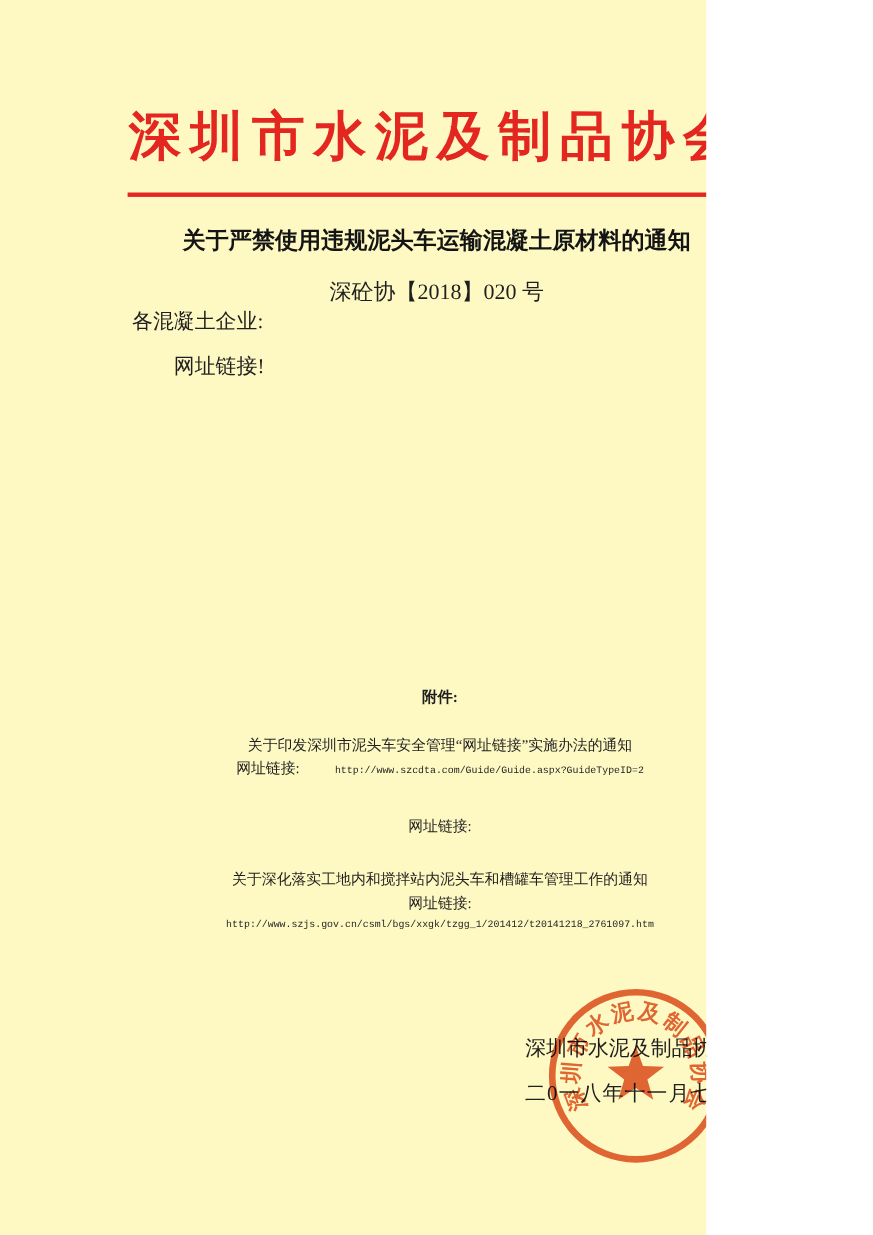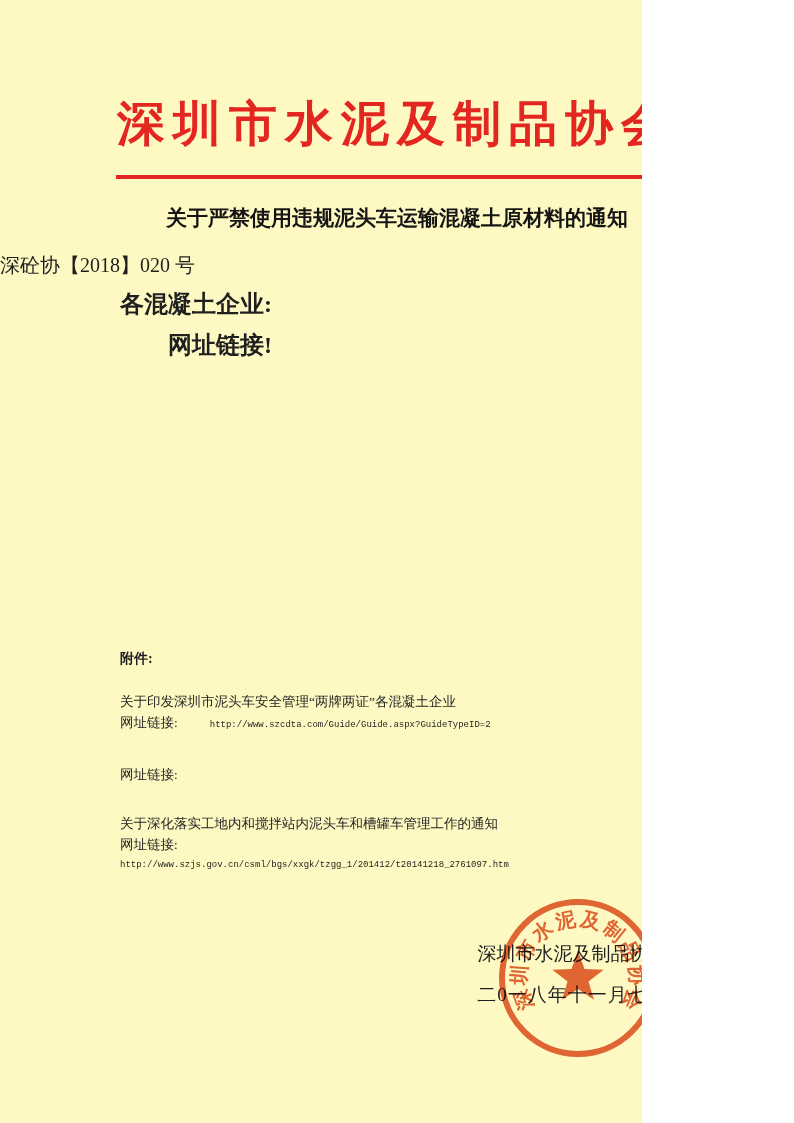--- a/index.html
+++ b/index.html
@@ -26,38 +26,39 @@
     background:#e3261f;
   }
   
   .doc-title{
     position:absolute;top:204px;left:0;width:794px;margin:0;
     text-align:center;
     font-size:21px;font-weight:bold;color:#141414;
   }
   .doc-number{
     position:absolute;top:252px;left:0;width:794px;
+    text-align:center;
     font-size:20px;
   }
   
   .body-block{
-    position:absolute;top:284px;left:120px;width:556px;
-    font-size:24px;line-height:41px;font-weight:bold;
+    position:absolute;top:272px;left:120px;width:556px;
+    font-size:19px;line-height:41px;
   }
   .body-block p{margin:0;}
   .para{
     text-indent:2em;
     text-align:justify;
     text-justify:inter-ideograph;
   }
   .closing{text-indent:2em;}
   
   .attachments{
-    position:absolute;top:648px;left:120px;width:560px;
-    font-size:13.5px;line-height:21px;
+    position:absolute;top:624px;left:120px;width:560px;
+    font-size:13.5px;line-height:21px;text-align:center;
   }
   .att-label{
     font-size:14px;font-weight:bold;
     margin-bottom:22px;
   }
   .att-item{margin-bottom:28px;}
   .att-url{
     font-family:"Liberation Mono", monospace;
     font-size:9px;
     letter-spacing:0;
@@ -100,21 +101,21 @@
 
   <div class="body-block">
     <p class="salutation">各混凝土企业:</p>
     <p class="closing">网址链接!</p>
   </div>
 
   <div class="attachments">
     <div class="att-label">附件:</div>
 
     <div class="att-item">
-      <div class="att-title">关于印发深圳市泥头车安全管理“两牌两证”各混凝土企业</div>
+      <div class="att-title">关于印发深圳市泥头车安全管理“网址链接”实施办法的通知</div>
       <div class="att-line">
         <span class="att-link-label">网址链接:</span><span class="att-url att-inline-url">http://www.szcdta.com/Guide/Guide.aspx?GuideTypeID=2</span>
       </div>
     </div>
 
     <div class="att-item">
       <div class="att-link-label">网址链接:</div>
     </div>
 
     <div class="att-item">

